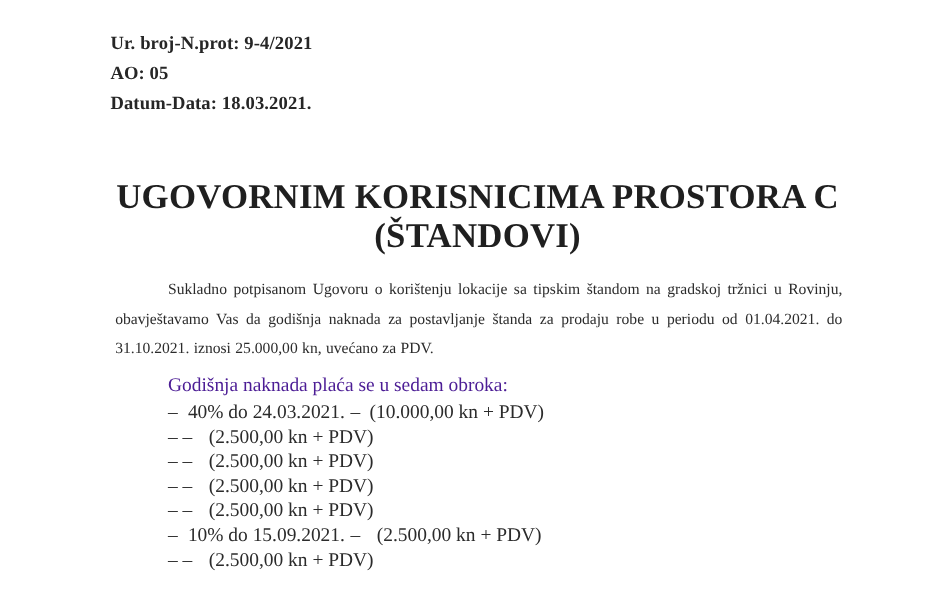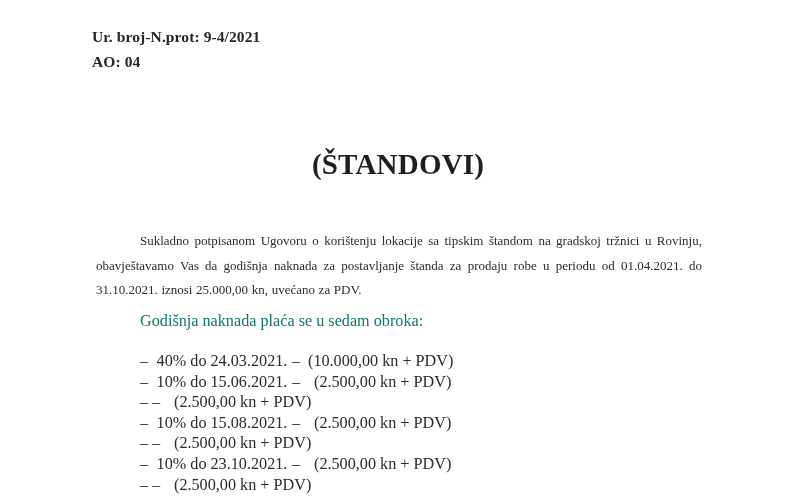--- a/index.html
+++ b/index.html
@@ -75,22 +75,22 @@
   .installments {
     position: absolute;
     left: 140px;
     top: 310px;
     width: 420px;
   }
   .installments-intro {
     font-size: 16.2px;
     line-height: 23px;
     white-space: nowrap;
-    color: #0f766e;
-    margin-bottom: 18px;
+    color: #4c1d95;
+    margin-bottom: 0;
   }
   .installment-row {
     display: flex;
     align-items: baseline;
     font-size: 16.2px;
     line-height: 20.6px;
     white-space: nowrap;
     color: #2b2b2b;
   }
   .inst-lead {
@@ -116,63 +116,63 @@
     margin-left: -6px;
   }
 </style>
 </head>
 <body>
 
 <div class="page">
 
   <div class="header-block">
     <div class="header-line">Ur. broj-N.prot: 9-4/2021</div>
-    <div class="header-line">AO: 04</div>
+    <div class="header-line">AO: 05</div>
+    <div class="header-line">Datum-Data: 18.03.2021.</div>
   </div>
 
   <div class="doc-title">
+    <span class="title-line-1">UGOVORNIM KORISNICIMA PROSTORA C</span>
     <span class="title-line-2">(ŠTANDOVI)</span>
   </div>
 
   <div class="body-paragraph">Sukladno potpisanom Ugovoru o korištenju lokacije sa tipskim štandom na gradskoj tržnici u Rovinju, obavještavamo Vas da godišnja naknada za postavljanje štanda za prodaju robe u periodu od 01.04.2021. do 31.10.2021. iznosi 25.000,00 kn, uvećano za PDV.</div>
 
   <div class="installments">
     <div class="installments-intro">Godišnja naknada plaća se u sedam obroka:</div>
     <div id="installment-rows">
         <div class="installment-row wide">
           <span class="inst-lead">–</span>
           <span class="inst-desc">40% do 24.03.2021.</span>
           <span class="inst-sep">–</span>
           <span class="inst-amount">(10.000,00 kn + PDV)</span>
         </div>
         <div class="installment-row">
           <span class="inst-lead">–</span>
-          <span class="inst-desc">10% do 15.06.2021.</span>
           <span class="inst-sep">–</span>
           <span class="inst-amount">(2.500,00 kn + PDV)</span>
         </div>
         <div class="installment-row">
           <span class="inst-lead">–</span>
           <span class="inst-sep">–</span>
           <span class="inst-amount">(2.500,00 kn + PDV)</span>
         </div>
         <div class="installment-row">
           <span class="inst-lead">–</span>
-          <span class="inst-desc">10% do 15.08.2021.</span>
           <span class="inst-sep">–</span>
           <span class="inst-amount">(2.500,00 kn + PDV)</span>
         </div>
         <div class="installment-row">
           <span class="inst-lead">–</span>
           <span class="inst-sep">–</span>
           <span class="inst-amount">(2.500,00 kn + PDV)</span>
         </div>
         <div class="installment-row">
           <span class="inst-lead">–</span>
-          <span class="inst-desc">10% do 23.10.2021.</span>
+          <span class="inst-desc">10% do 15.09.2021.</span>
           <span class="inst-sep">–</span>
           <span class="inst-amount">(2.500,00 kn + PDV)</span>
         </div>
         <div class="installment-row">
           <span class="inst-lead">–</span>
           <span class="inst-sep">–</span>
           <span class="inst-amount">(2.500,00 kn + PDV)</span>
         </div>
       </div>
   </div>

